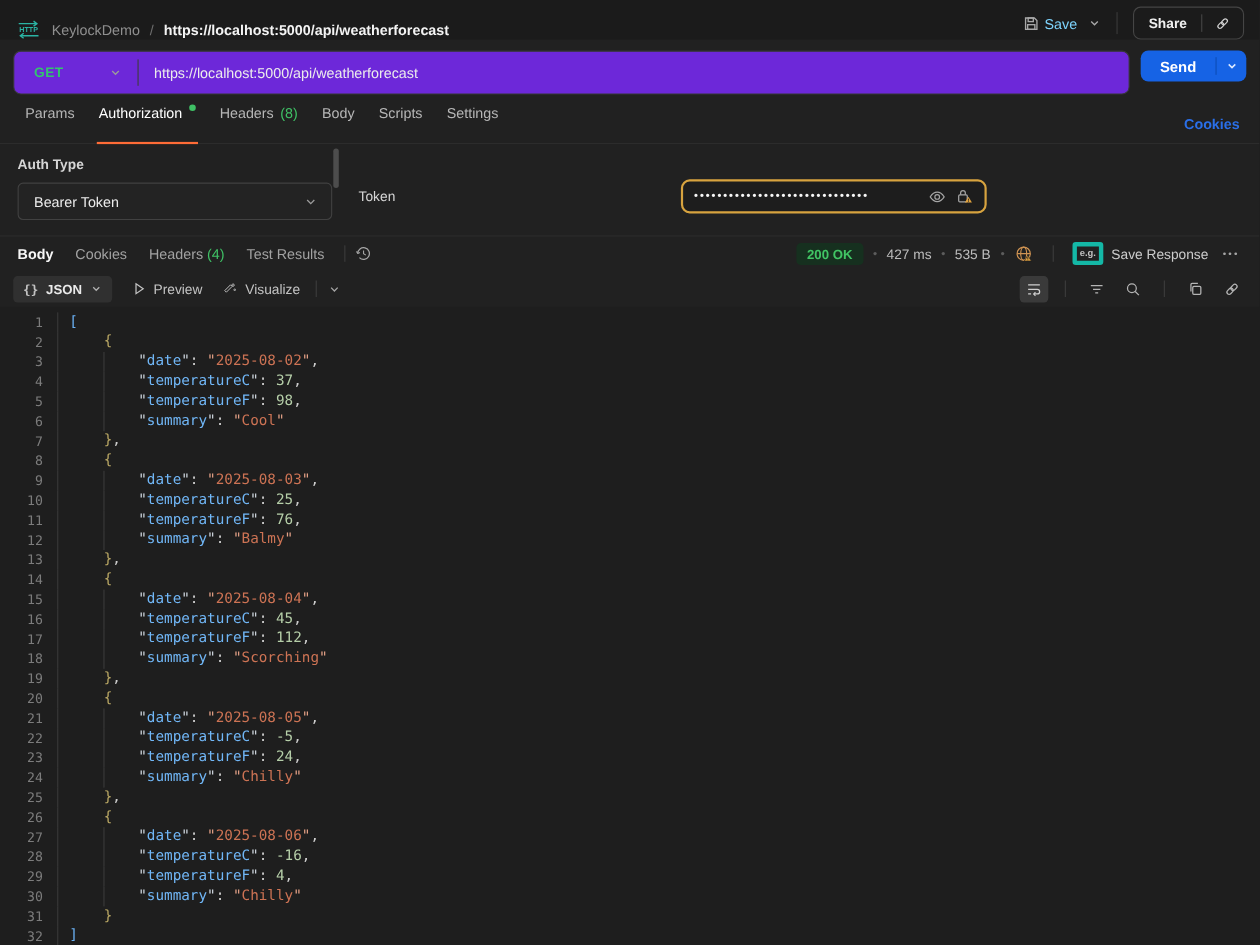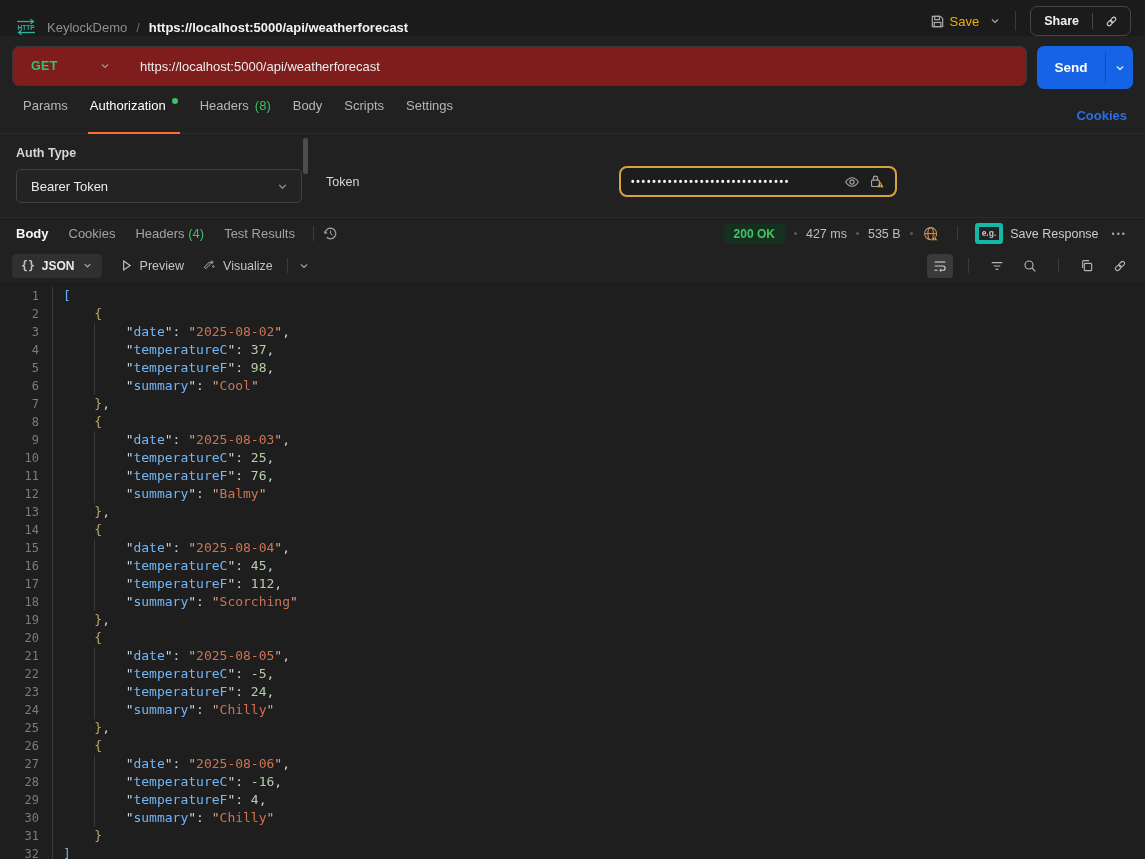--- a/index.html
+++ b/index.html
@@ -15,48 +15,48 @@
   .topbar {
     height:36px; background:#1b1b1b; flex:0 0 36px;
     display:flex; align-items:flex-end; padding:0 14px;
   }
   .crumbs { display:flex; align-items:center; gap:9px; }
   .http-badge { display:flex; align-items:center; }
   .crumb-app { color:#8f8f8f; font-size:13px; }
   .crumb-sep { color:#6e6e6e; font-size:13px; }
   .crumb-title { color:#f3f3f3; font-size:13px; font-weight:700; }
   .topbar-right { margin-left:auto; display:flex; align-items:center; gap:10px; }
-  .save-group { display:flex; align-items:center; gap:5px; color:#eab308; font-size:13px; cursor:pointer; }
+  .save-group { display:flex; align-items:center; gap:5px; color:#7dd3fc; font-size:13px; cursor:pointer; }
   .icon-btn { display:flex; align-items:center; justify-content:center; cursor:pointer; }
   .tb-divider { width:1px; height:20px; background:#3a3a3a; margin:0 4px; }
   .share-group {
     display:flex; align-items:center; border:1px solid #454545; border-radius:7px; height:30px; overflow:hidden;
   }
   .share-label { color:#f0f0f0; font-size:12.5px; font-weight:600; padding:0 13px; cursor:pointer; }
   .share-sep { width:1px; height:16px; background:#454545; }
   .share-link { padding:0 11px; display:flex; align-items:center; cursor:pointer; }
 
   
   .request-row { display:flex; gap:10px; padding:10px 12px 9px 12px; }
   .url-bar {
-    flex:1; height:40px; background:#7f1d1d; border:1px solid #373737; border-radius:7px;
+    flex:1; height:40px; background:#6d28d9; border:1px solid #373737; border-radius:7px;
     display:flex; align-items:center;
   }
   .method-select {
     width:112px; display:flex; align-items:center; justify-content:space-between;
     padding:0 14px 0 18px; cursor:pointer;
   }
   .method-label { color:#32c46f; font-weight:700; font-size:12.5px; letter-spacing:.3px; }
   .url-sep { width:1px; height:24px; background:#3c3c3c; }
   .url-input {
     flex:1; background:transparent; border:none; outline:none; color:#ececec;
     font-family:"Liberation Sans", sans-serif; font-size:13px; padding:0 14px;
   }
   .send-btn {
-    width:96px; height:43px; background:#1663e5; border-radius:7px; display:flex; align-items:stretch;
+    width:96px; height:28px; background:#1663e5; border-radius:7px; display:flex; align-items:stretch;
     overflow:hidden; cursor:pointer;
   }
   .send-main { flex:1; display:flex; align-items:center; justify-content:center; color:#fff; font-weight:700; font-size:13.5px; }
   .send-sep { width:1px; background:#0d4cb5; margin:6px 0; }
   .send-caret { width:27px; display:flex; align-items:center; justify-content:center; }
 
   
   .req-tabs {
     height:36px; display:flex; align-items:stretch; padding:0 12px; gap:0;
     border-bottom:1px solid #2c2c2c;

